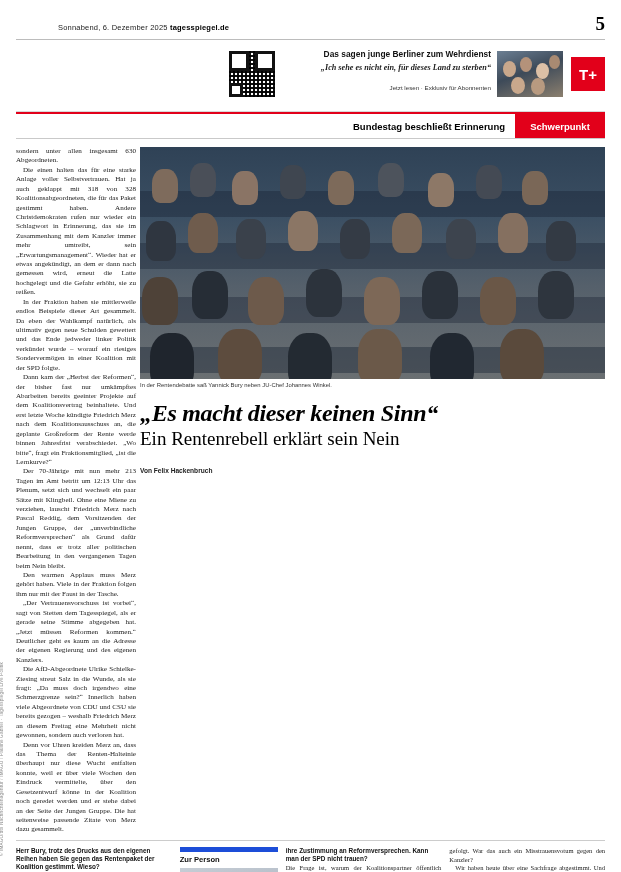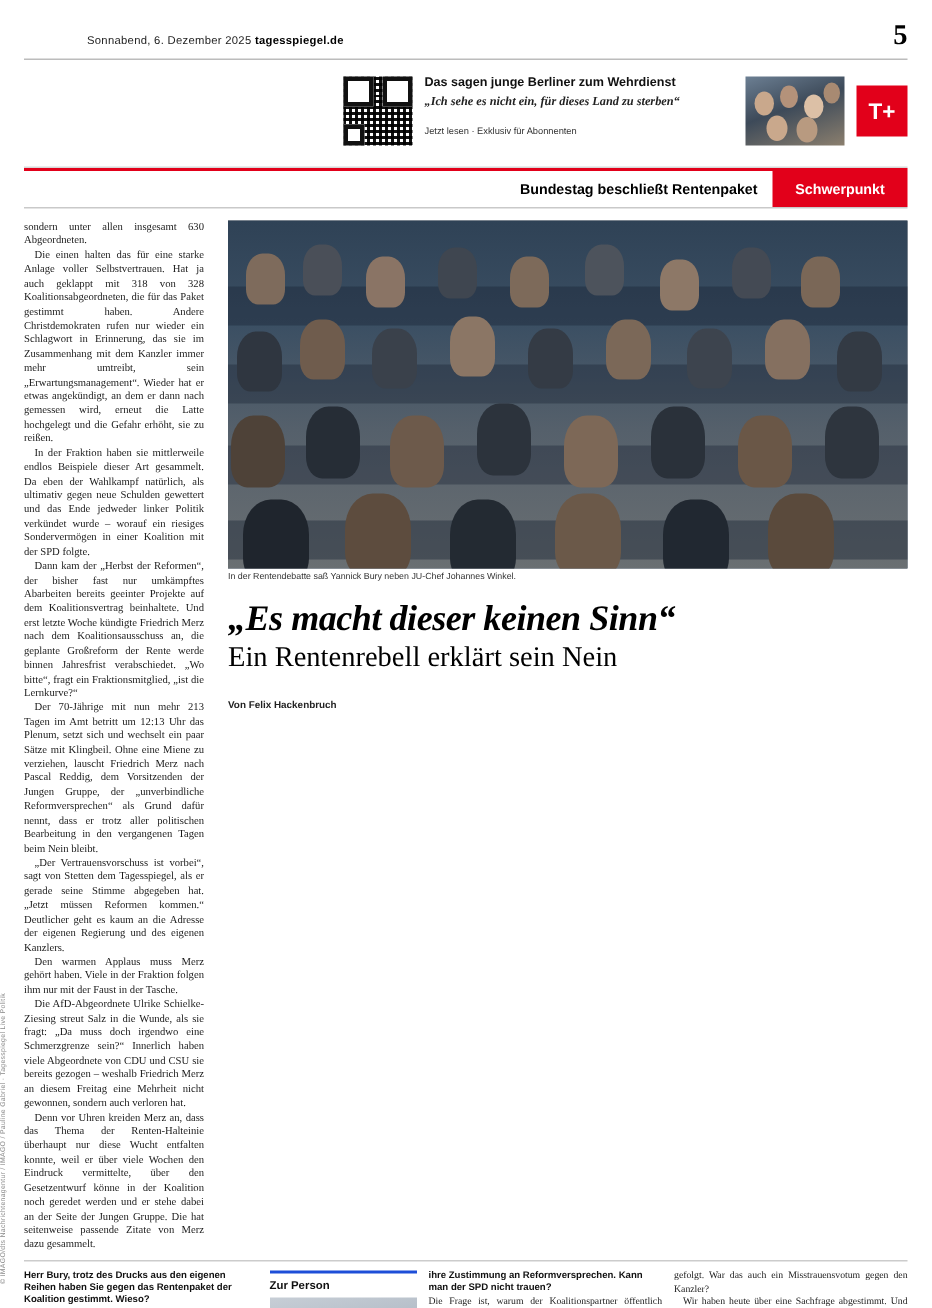--- a/index.html
+++ b/index.html
@@ -54,20 +54,21 @@
   
   .promo {
     margin: 0 16px;
     border-bottom: 1px solid #d8d8d8;
     padding: 9px 0 10px 0;
     display: flex;
     gap: 0;
     align-items: flex-start;
     position: relative;
     min-height: 72px;
+    text-align: right;
   }
   .promo-spacer { width: 213px; flex: 0 0 213px; }
   .promo-text { flex: 1 1 auto; padding-right: 6px; }
   .promo-kicker {
     font-family: "Liberation Sans", sans-serif;
     font-size: 8.4px;
     font-weight: bold;
     color: #111;
     line-height: 1.25;
     margin-bottom: 3px;
@@ -172,21 +173,21 @@
   }
   .rule-section {
     margin: 0 16px;
     border-bottom: 1px solid #c9c9c9;
   }
 
   
   .body-wrap {
     margin: 8px 16px 0 16px;
     display: flex;
-    gap: 16px;
+    gap: 4px;
   }
   .col-narrow {
     flex: 0 0 120px;
   }
   .col-rest { flex: 1 1 auto; }
 
   p.art {
     margin: 0 0 0 0;
     font-size: 7.1px;
     line-height: 1.33;
@@ -285,21 +286,21 @@
     hyphens: auto;
     color: #111;
   }
 
   
   .zp-title {
     font-family: "Liberation Sans", sans-serif;
     font-size: 7.6px;
     font-weight: bold;
     color: #111;
-    border-top: 2px solid #1d4ed8;
+    border-top: 5px solid #1d4ed8;
     padding-top: 3px;
     margin-bottom: 4px;
   }
   .zp-photo {
     width: 100%;
     height: 104px;
     background: linear-gradient(170deg, #c7ced6 0%, #9aa6b4 55%, #6f7b88 100%);
     position: relative;
     overflow: hidden;
     margin-bottom: 4px;
@@ -348,34 +349,34 @@
       <span class="head" style="left:23px;top:6px;width:12px;height:15px;background:#b4927a;"></span>
       <span class="head" style="left:39px;top:12px;width:13px;height:16px;background:#dcc0a6;"></span>
       <span class="head" style="left:52px;top:4px;width:11px;height:14px;background:#a88a72;"></span>
       <span class="head" style="left:14px;top:26px;width:14px;height:17px;background:#c9a88c;"></span>
       <span class="head" style="left:34px;top:27px;width:14px;height:17px;background:#b89a80;"></span>
     </div>
     <div class="promo-tplus">T+</div>
   </div>
 
   <div class="sectionbar">
-    <div class="sectionbar-left">Bundestag beschließt Rentenpaket</div>
+    <div class="sectionbar-left">Bundestag beschließt Erinnerung</div>
     <div class="sectionbar-right">Schwerpunkt</div>
   </div>
   <div class="rule-section"></div>
 
   <div class="body-wrap">
     <div class="col-narrow">
       <p class="art">sondern unter allen insgesamt 630 Abgeordneten.</p>
       <p class="art">Die einen halten das für eine starke Anlage voller Selbstvertrauen. Hat ja auch geklappt mit 318 von 328 Koalitionsabgeordneten, die für das Paket gestimmt haben. Andere Christdemokraten rufen nur wieder ein Schlagwort in Erinnerung, das sie im Zusammenhang mit dem Kanzler immer mehr umtreibt, sein „Erwartungsmanagement“. Wieder hat er etwas angekündigt, an dem er dann nach gemessen wird, erneut die Latte hochgelegt und die Gefahr erhöht, sie zu reißen.</p>
       <p class="art">In der Fraktion haben sie mittlerweile endlos Beispiele dieser Art gesammelt. Da eben der Wahlkampf natürlich, als ultimativ gegen neue Schulden gewettert und das Ende jedweder linker Politik verkündet wurde – worauf ein riesiges Sondervermögen in einer Koalition mit der SPD folgte.</p>
       <p class="art">Dann kam der „Herbst der Reformen“, der bisher fast nur umkämpftes Abarbeiten bereits geeinter Projekte auf dem Koalitionsvertrag beinhaltete. Und erst letzte Woche kündigte Friedrich Merz nach dem Koalitionsausschuss an, die geplante Großreform der Rente werde binnen Jahresfrist verabschiedet. „Wo bitte“, fragt ein Fraktionsmitglied, „ist die Lernkurve?“</p>
       <p class="art">Der 70-Jährige mit nun mehr 213 Tagen im Amt betritt um 12:13 Uhr das Plenum, setzt sich und wechselt ein paar Sätze mit Klingbeil. Ohne eine Miene zu verziehen, lauscht Friedrich Merz nach Pascal Reddig, dem Vorsitzenden der Jungen Gruppe, der „unverbindliche Reformversprechen“ als Grund dafür nennt, dass er trotz aller politischen Bearbeitung in den vergangenen Tagen beim Nein bleibt.</p>
+      <p class="art">Den warmen Applaus muss Merz gehört haben. Viele in der Fraktion folgen ihm nur mit der Faust in der Tasche.</p>
       <p class="art">„Der Vertrauensvorschuss ist vorbei“, sagt von Stetten dem Tagesspiegel, als er gerade seine Stimme abgegeben hat. „Jetzt müssen Reformen kommen.“ Deutlicher geht es kaum an die Adresse der eigenen Regierung und des eigenen Kanzlers.</p>
-      <p class="art">Den warmen Applaus muss Merz gehört haben. Viele in der Fraktion folgen ihm nur mit der Faust in der Tasche.</p>
       <p class="art">Die AfD-Abgeordnete Ulrike Schielke-Ziesing streut Salz in die Wunde, als sie fragt: „Da muss doch irgendwo eine Schmerzgrenze sein?“ Innerlich haben viele Abgeordnete von CDU und CSU sie bereits gezogen – weshalb Friedrich Merz an diesem Freitag eine Mehrheit nicht gewonnen, sondern auch verloren hat.</p>
       <p class="art">Denn vor Uhren kreiden Merz an, dass das Thema der Renten-Halteinie überhaupt nur diese Wucht entfalten konnte, weil er über viele Wochen den Eindruck vermittelte, über den Gesetzentwurf könne in der Koalition noch geredet werden und er stehe dabei an der Seite der Jungen Gruppe. Die hat seitenweise passende Zitate von Merz dazu gesammelt.</p>
     </div>
 
     <div class="col-rest">
       <div class="photo">
         <div class="bgrows"></div>
         <div class="seatrow" style="top:44px;"></div>
         <div class="seatrow" style="top:96px;"></div>
         <div class="seatrow" style="top:150px;"></div>

